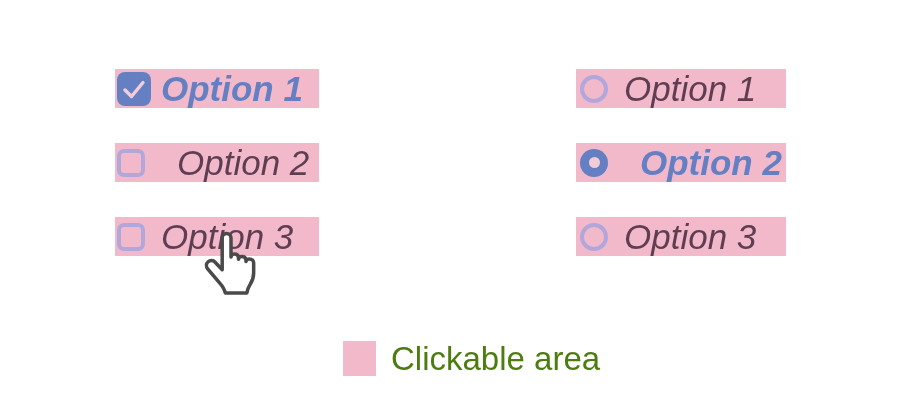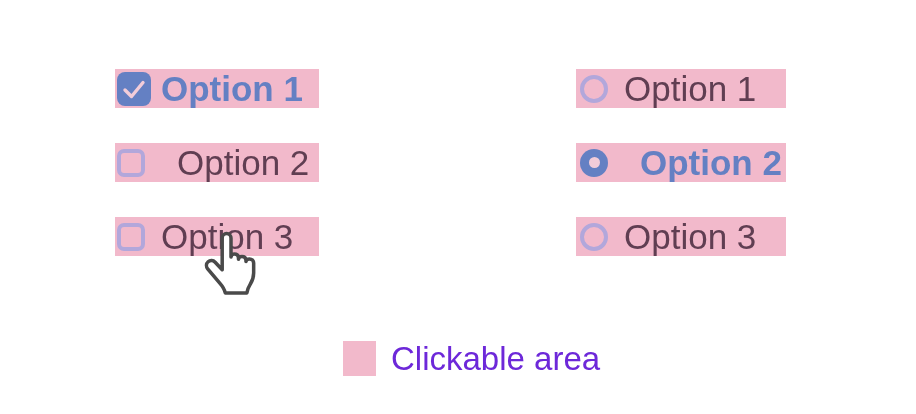--- a/index.html
+++ b/index.html
@@ -12,20 +12,21 @@
     font-family: "Liberation Sans", sans-serif;
     overflow: hidden;
   }
   .option-row {
     position: absolute;
     height: 39px;
     background: #f2b9cb;
     display: flex;
     align-items: center;
     cursor: pointer;
+    font-style: italic;
   }
   .cb-row { left: 115px; width: 204px; }
   .rd-row { left: 576px; width: 210px; }
   .row-1 { top: 69px; }
   .row-2 { top: 143px; gap: 16px; }
   .row-3 { top: 217px; }
   .control-slot {
     width: 34px;
     height: 34px;
     margin-left: 2px;
@@ -92,21 +93,21 @@
   }
   .legend-swatch {
     width: 33px; height: 35px;
     background: #f2b9cb;
     flex: 0 0 auto;
   }
   .legend-label {
     margin-left: 15px;
     font-size: 33px;
     line-height: 1;
-    color: #6d28d9;
+    color: #4d7c0f;
     white-space: nowrap;
   }
 </style>
 </head>
 <body>
 
 <div class="canvas">
 
   <div>
     <div class="option-row cb-row row-1">

